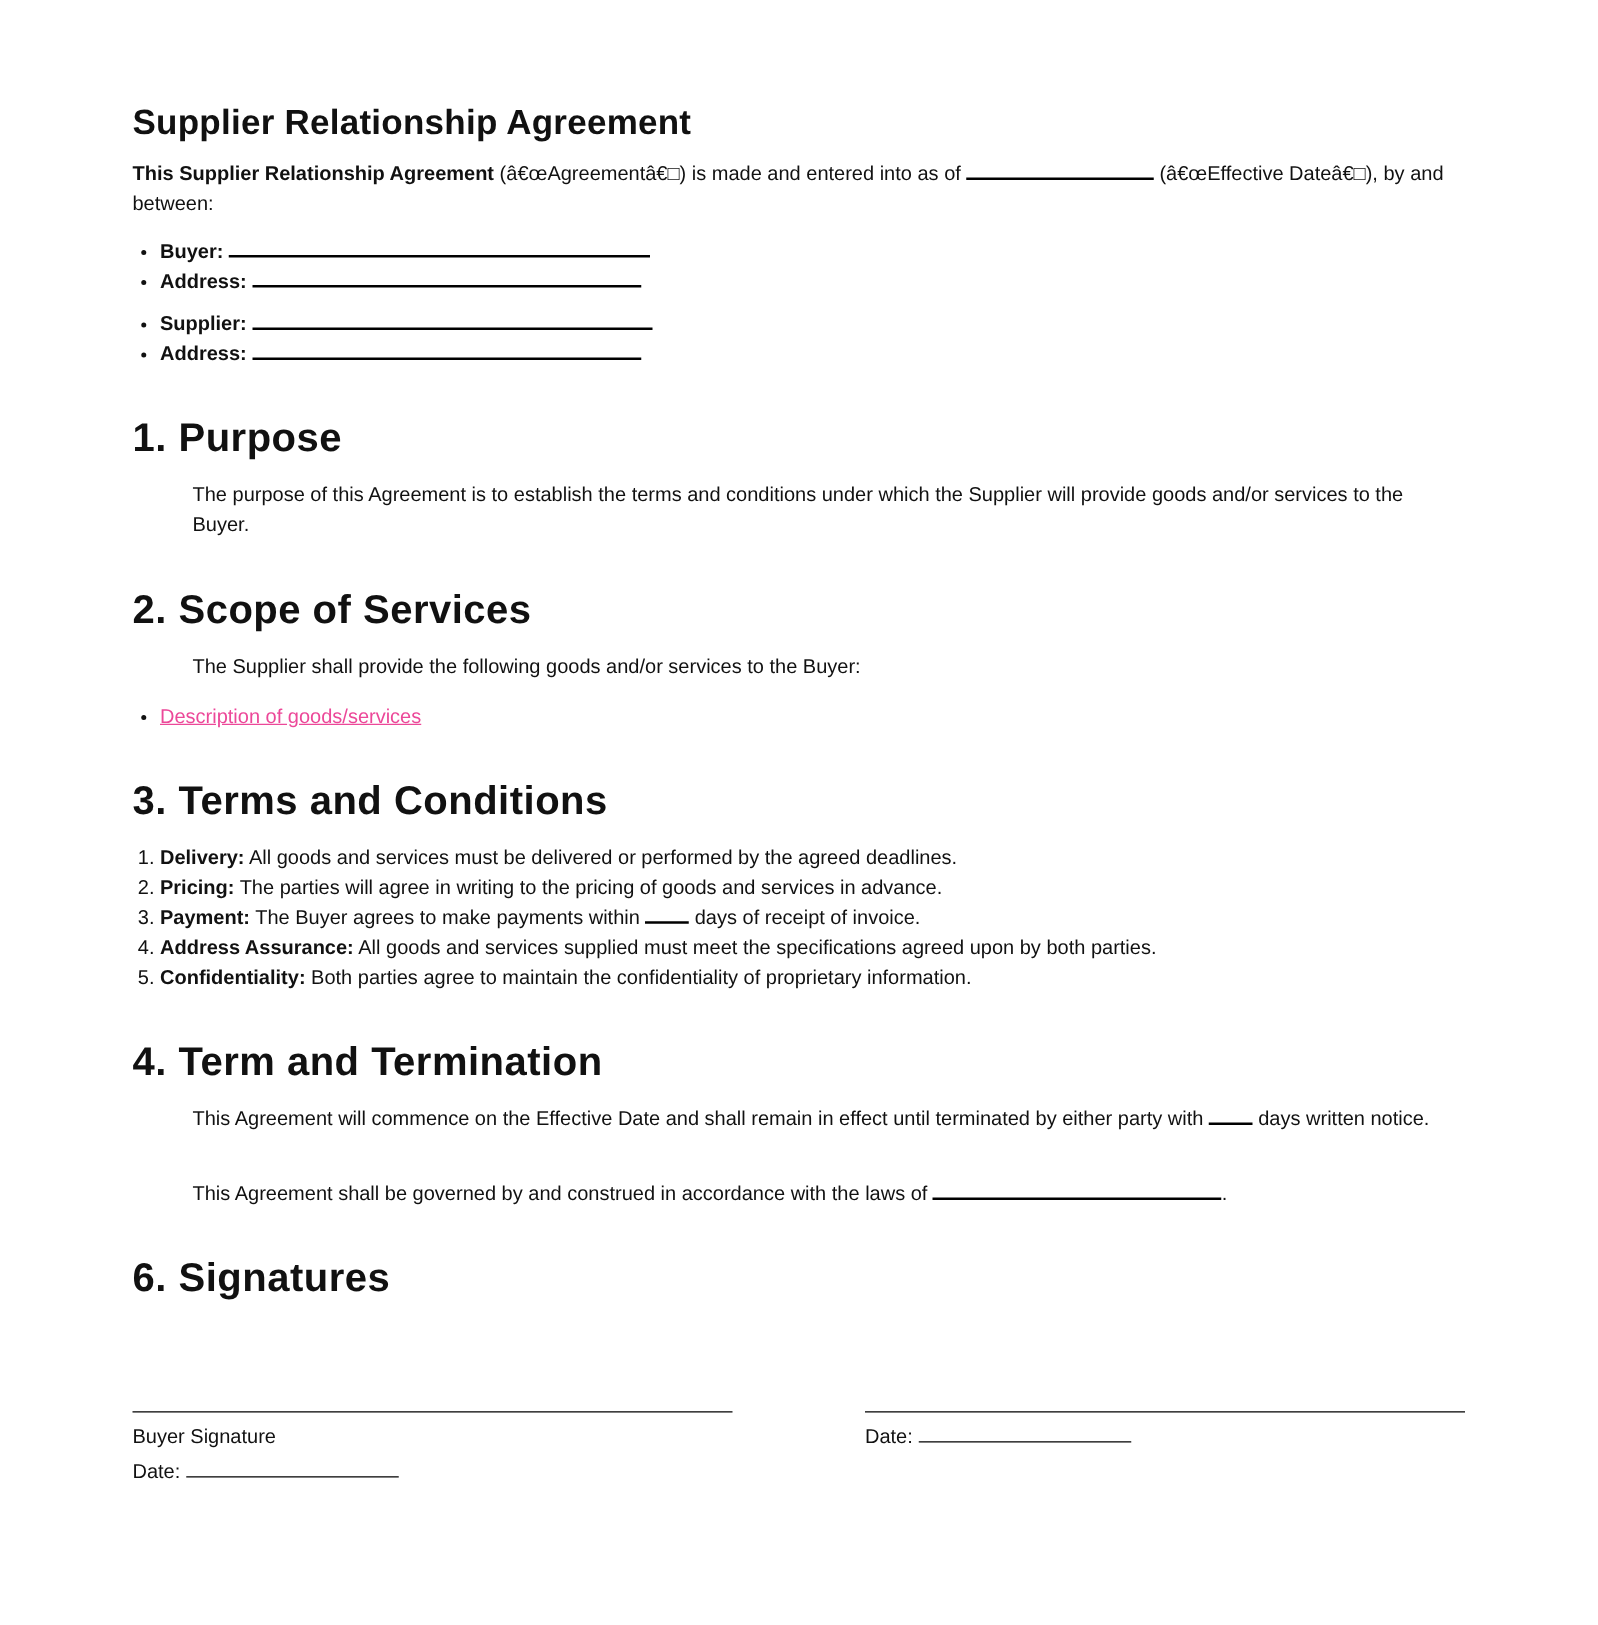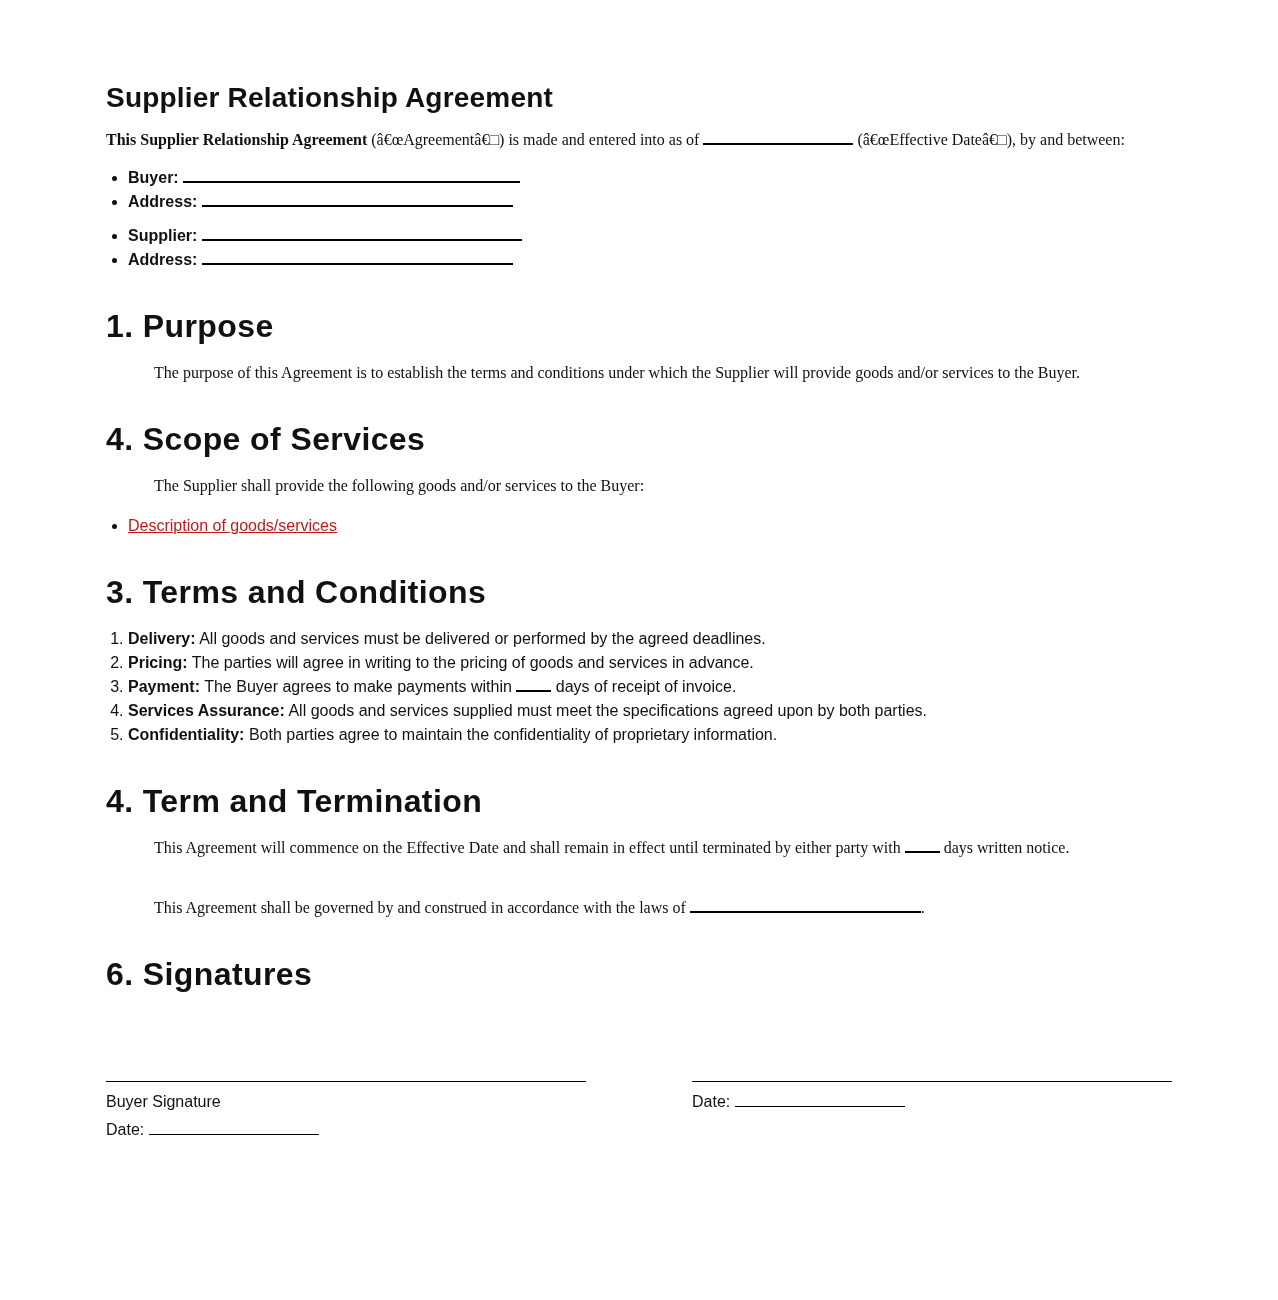--- a/index.html
+++ b/index.html
@@ -11,30 +11,30 @@
   }
   .page { position: relative; padding: 82px 106px 0 106px; }
   h1 {
     font-family: "Liberation Sans", sans-serif;
     font-size: 28px; font-weight: bold; margin: 0 0 14px 0; letter-spacing: 0.2px;
   }
   h2 {
     font-family: "Liberation Sans", sans-serif;
     font-size: 32px; font-weight: bold; margin: 0; letter-spacing: 0.4px;
   }
-  p { margin: 0; line-height: 24px; font-family: Liberation Serif, serif; }
+  p { margin: 0; line-height: 24px; }
   .blank { display: inline-block; border-bottom: 2px solid #000; height: 14px; vertical-align: baseline; }
   ul.parties { margin: 14px 0 0 0; padding-left: 22px; list-style: disc; font-weight: bold; }
   ul.parties li { line-height: 24px; }
   ul.parties.second { margin-top: 10px; }
   .section { margin-top: 36px; }
   .section p.body { margin-top: 16px; margin-left: 48px; }
   ul.scope { margin: 16px 0 0 0; padding-left: 22px; }
   ul.scope li { line-height: 24px; }
-  .link { color: #b91c1c; text-decoration: underline; cursor: pointer; }
+  .link { color: #ec4899; text-decoration: underline; cursor: pointer; }
   ol.terms { margin: 16px 0 0 0; padding-left: 22px; }
   ol.terms li { line-height: 24px; }
   .sig-row { display: flex; justify-content: space-between; margin-top: 88px; width: 1066px; }
   .sig-block { width: 480px; }
   .sig-line { border-top: 1px solid #000; height: 0; margin-bottom: 8px; }
   .sig-label { line-height: 24px; }
   .sig-date { line-height: 24px; margin-top: 4px; }
   .date-blank { display: inline-block; width: 170px; border-bottom: 1px solid #000; height: 14px; }
 </style>
 </head>
@@ -53,34 +53,34 @@
     <li><span>Supplier:</span> <span class="blank" style="width:320px"></span></li>
     <li><span>Address:</span> <span class="blank" style="width:311px"></span></li>
   </ul>
 
   <div class="section">
     <h2>1. Purpose</h2>
     <p class="body">The purpose of this Agreement is to establish the terms and conditions under which the Supplier will provide goods and/or services to the Buyer.</p>
   </div>
 
   <div class="section">
-    <h2>4. Scope of Services</h2>
+    <h2>2. Scope of Services</h2>
     <p class="body">The Supplier shall provide the following goods and/or services to the Buyer:</p>
     <ul class="scope">
       <li><span class="link">Description of goods/services</span></li>
     </ul>
   </div>
 
   <div class="section">
     <h2>3. Terms and Conditions</h2>
     <ol class="terms">
       <li><strong>Delivery:</strong><span> All goods and services must be delivered or performed by the agreed deadlines.</span></li>
       <li><strong>Pricing:</strong><span> The parties will agree in writing to the pricing of goods and services in advance.</span></li>
       <li><strong>Payment:</strong><span> The Buyer agrees to make payments within </span><span class="blank" style="width:35px"></span><span> days of receipt of invoice.</span></li>
-      <li><strong>Services Assurance:</strong><span> All goods and services supplied must meet the specifications agreed upon by both parties.</span></li>
+      <li><strong>Address Assurance:</strong><span> All goods and services supplied must meet the specifications agreed upon by both parties.</span></li>
       <li><strong>Confidentiality:</strong><span> Both parties agree to maintain the confidentiality of proprietary information.</span></li>
     </ol>
   </div>
 
   <div class="section">
     <h2>4. Term and Termination</h2>
     <p class="body"><span>This Agreement will commence on the Effective Date and shall remain in effect until terminated by either party with </span><span class="blank" style="width:35px"></span><span> days written notice.</span></p>
   </div>
 
   <div class="section">

